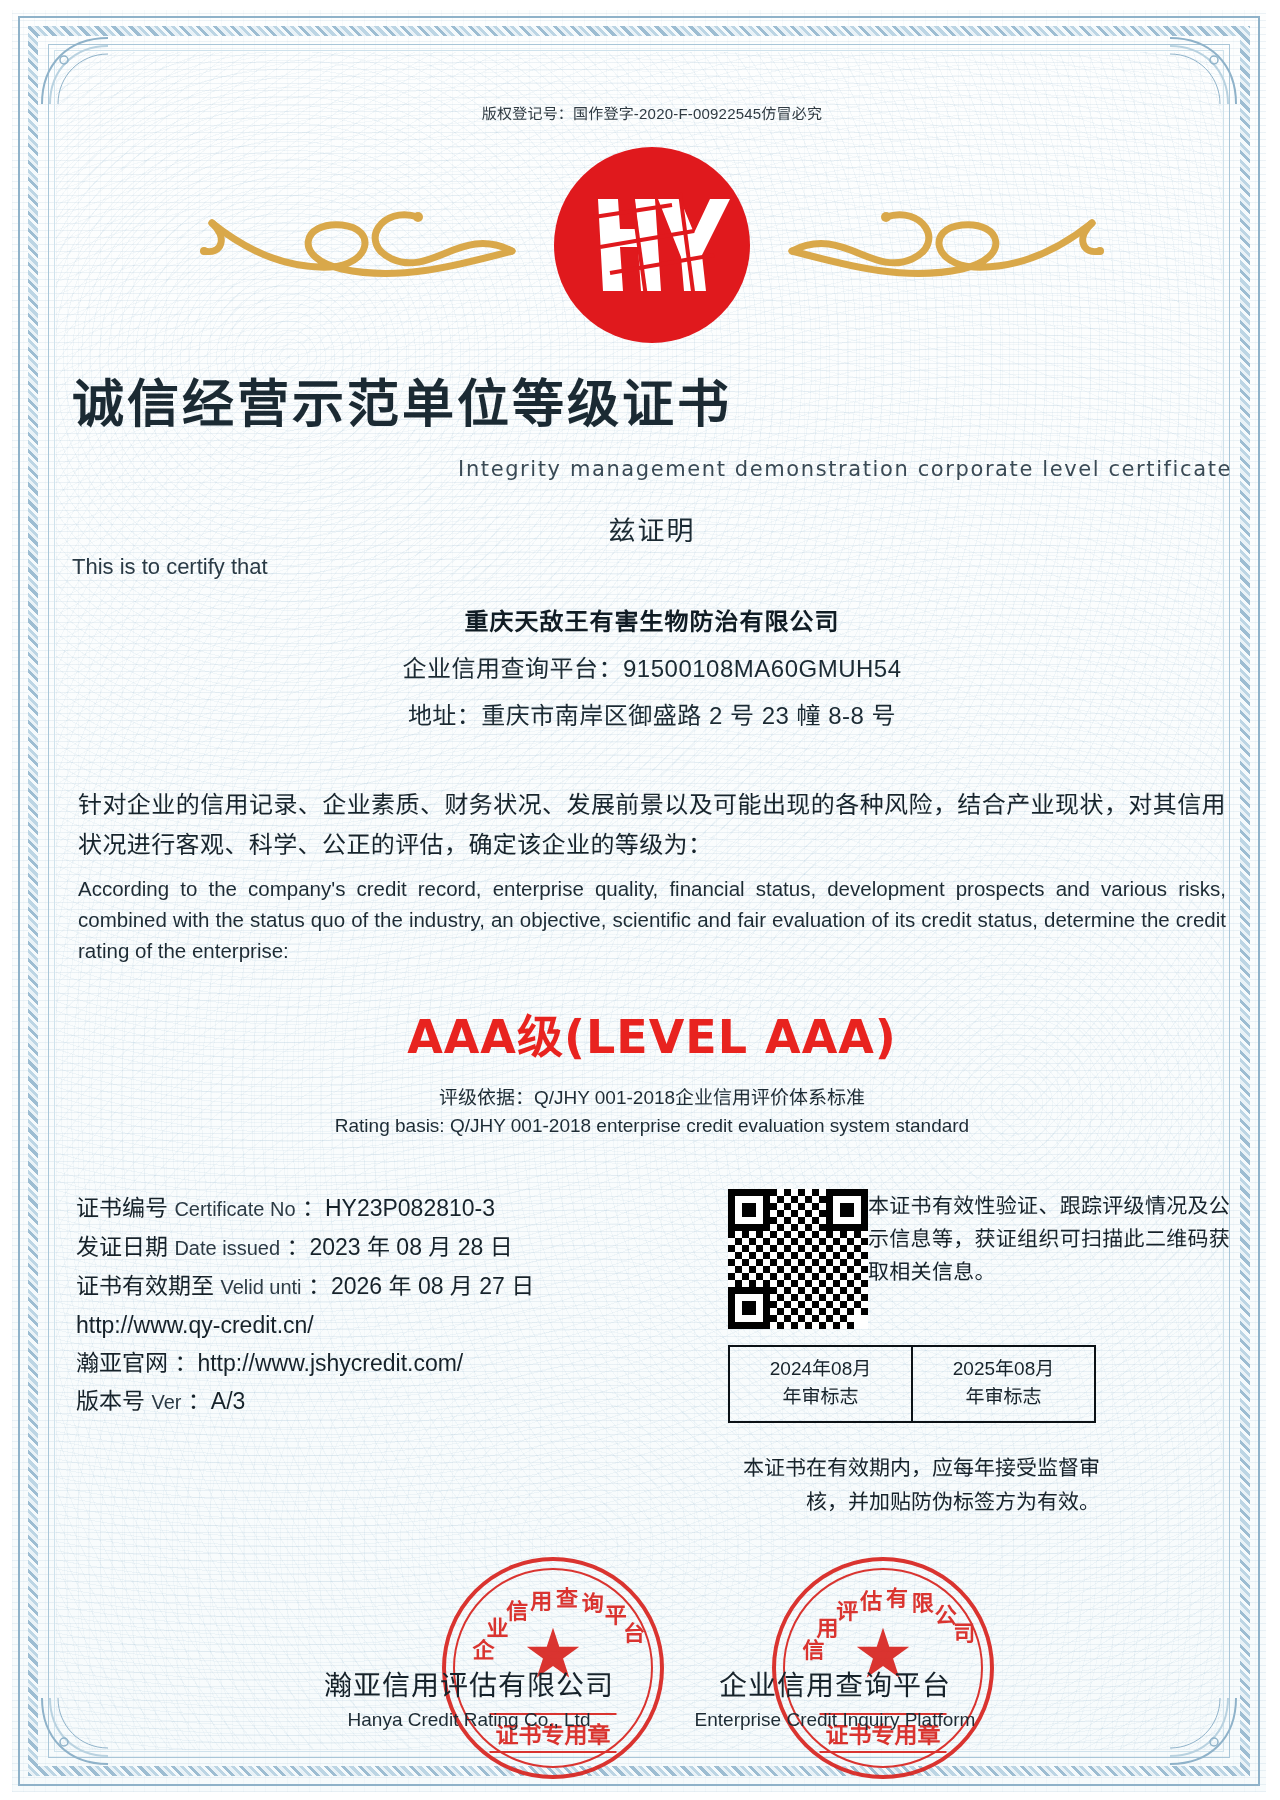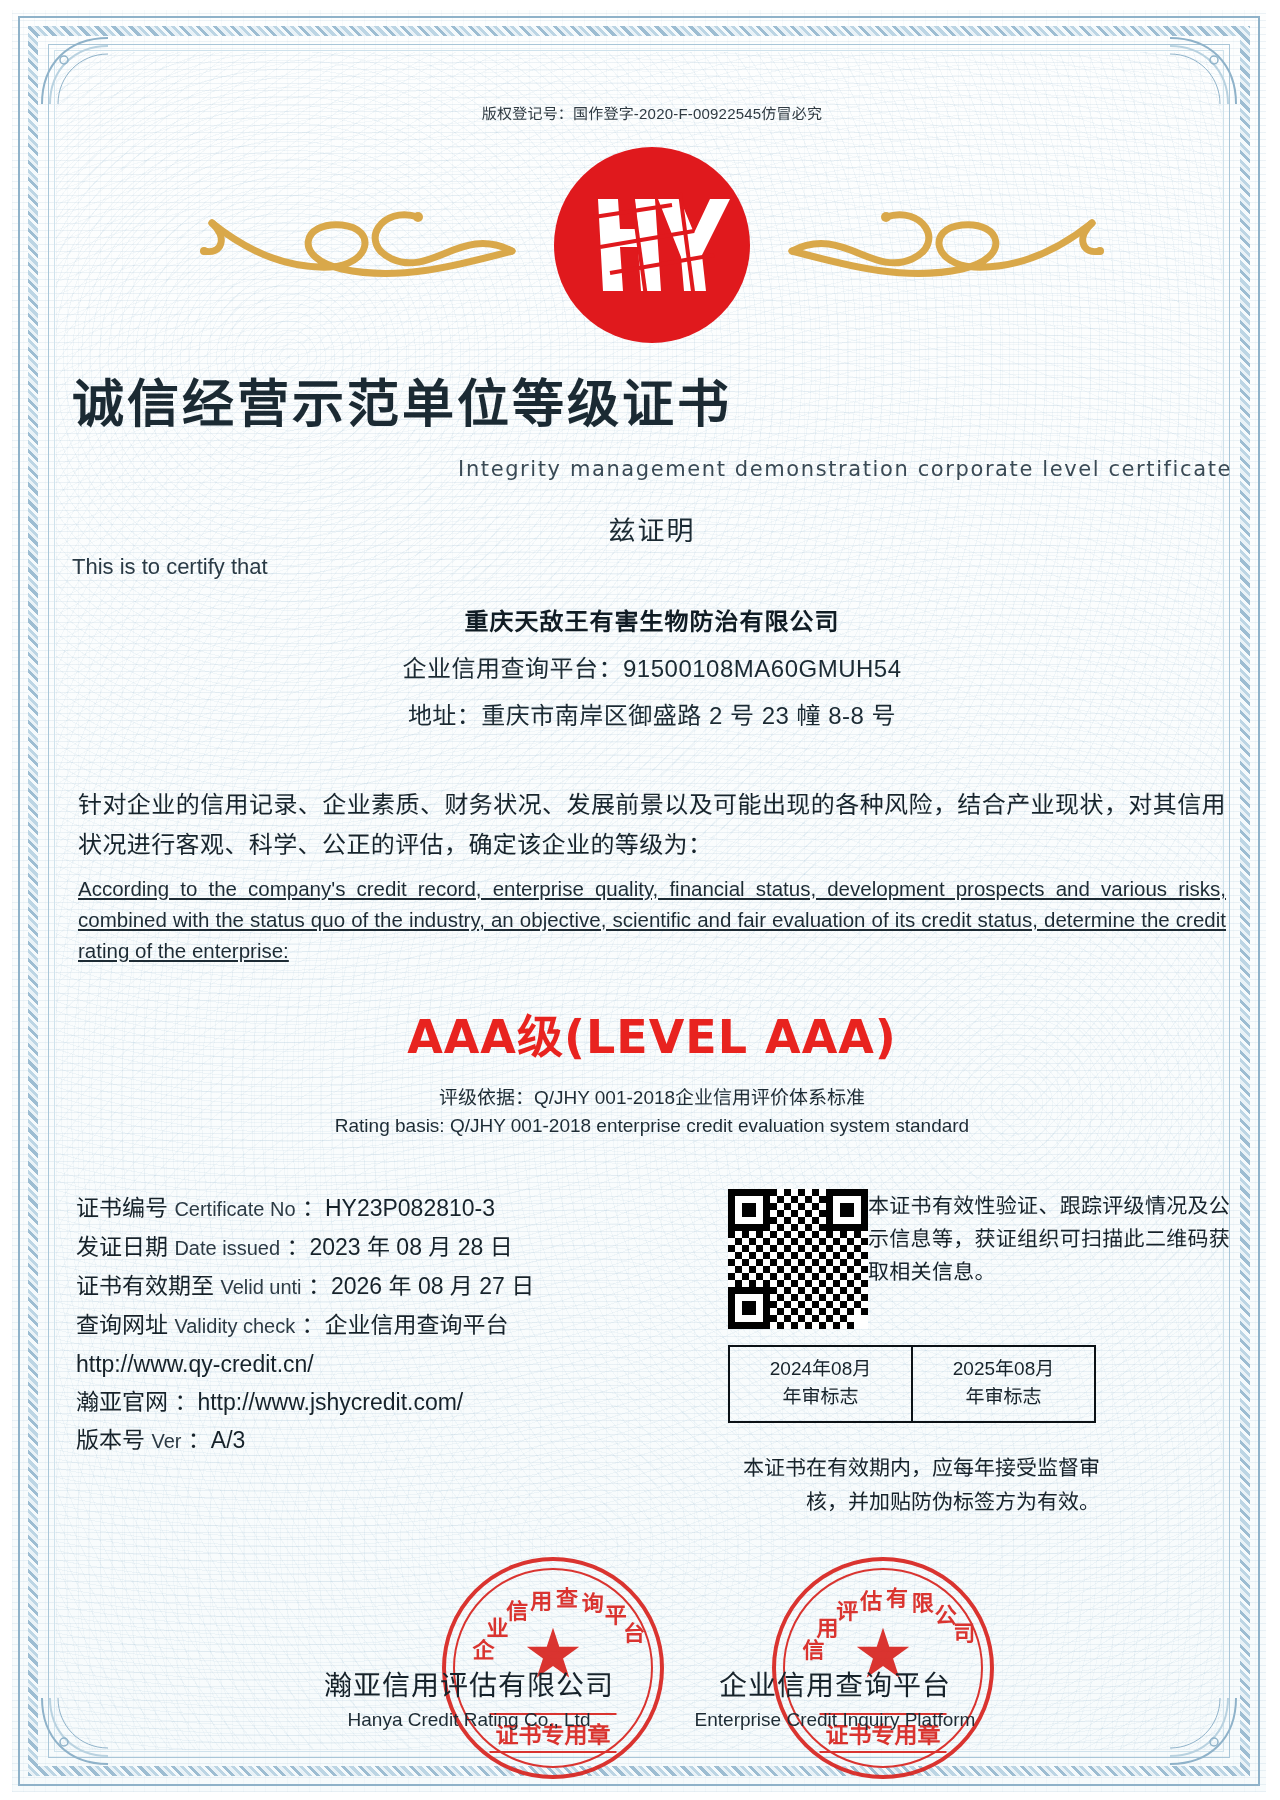--- a/index.html
+++ b/index.html
@@ -180,21 +180,20 @@
     color: #17242c;
     text-align: justify;
     letter-spacing: 0.4px;
   }
   .body-en {
     font-size: 20.5px;
     line-height: 31px;
     color: #1d2b34;
     margin-top: 8px;
     text-align: justify;
-    text-decoration: underline;
   }
 
   .level {
     text-align: center;
     font-size: 46px;
     font-weight: 700;
     color: #e8231f;
     margin-top: 34px;
     letter-spacing: 1px;
     font-family: "DejaVu Sans", sans-serif;
@@ -506,25 +505,20 @@
           <div class="d-line">
             <span class="lbl-cn">发证日期</span>
             <span class="lbl-en">Date issued</span>
             <span>：2023 年 08 月 28 日</span>
           </div>
           <div class="d-line">
             <span class="lbl-cn">证书有效期至</span>
             <span class="lbl-en">Velid unti</span>
             <span>：2026 年 08 月 27 日</span>
           </div>
-          <div class="d-line">
-            <span class="lbl-cn">查询网址</span>
-            <span class="lbl-en">Validity check</span>
-            <span>：企业信用查询平台</span>
-          </div>
           <div class="d-line">http://www.qy-credit.cn/</div>
           <div class="d-line">
             <span class="lbl-cn">瀚亚官网</span>
             <span>：http://www.jshycredit.com/</span>
           </div>
           <div class="d-line">
             <span class="lbl-cn">版本号</span>
             <span class="lbl-en">Ver</span>
             <span>：A/3</span>
           </div>

